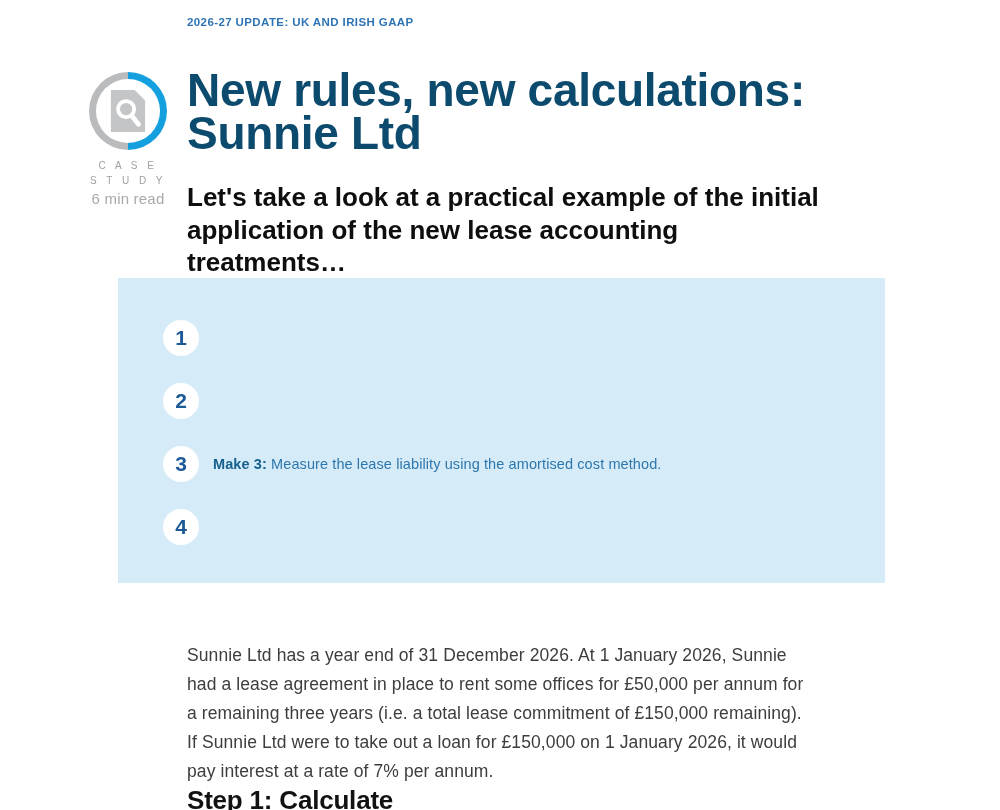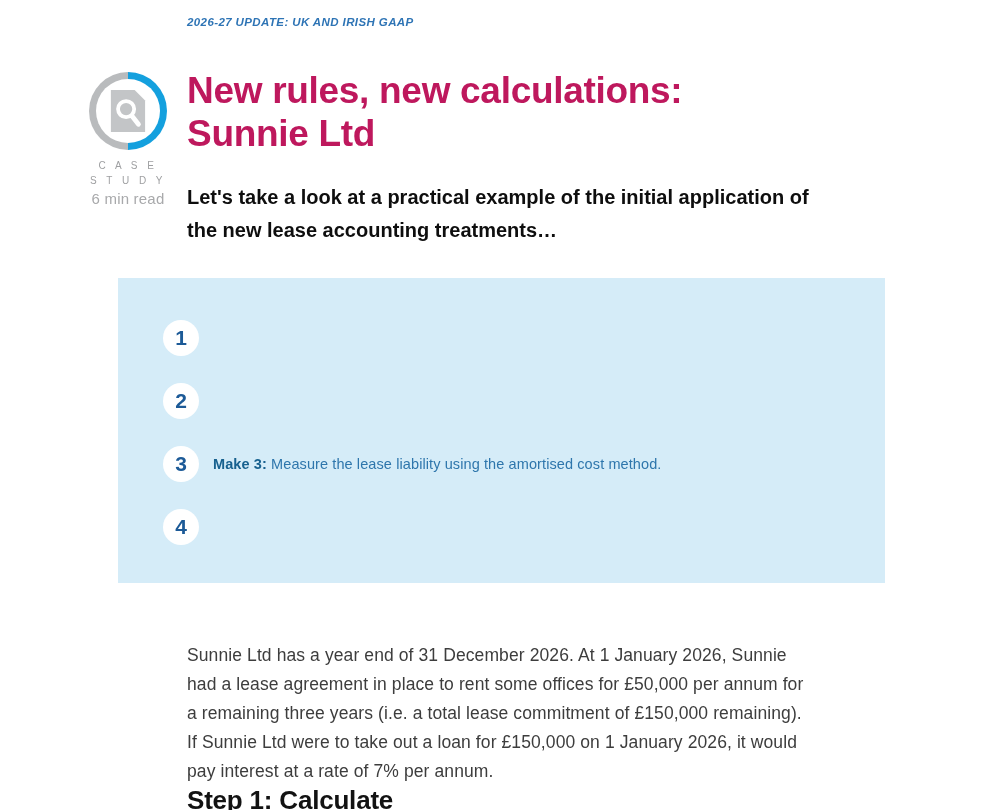--- a/index.html
+++ b/index.html
@@ -10,21 +10,20 @@
     overflow: hidden;
     position: relative;
   }
   .page { position: absolute; inset: 0; background: #ffffff; }
 
   .eyebrow {
     position: absolute; left: 187px; top: 16px;
     font-size: 11.5px; font-weight: 700;
     letter-spacing: 0.4px;
     color: #2e74b5;
-    font-style: italic;
   }
 
   
   .badge { position: absolute; left: 88px; top: 72px; width: 80px; text-align: center; }
   .ring {
     width: 78px; height: 78px; border-radius: 50%;
     background: conic-gradient(#14a0de 0% 50%, #b9bbbd 50% 100%);
     display: flex; align-items: center; justify-content: center;
     margin: 0 auto;
   }
@@ -40,29 +39,29 @@
     white-space: pre-line;
   }
   .badge-read {
     margin-top: 2px;
     font-size: 15px; color: #a8a9ab; letter-spacing: 0.2px;
   }
 
   
   .title {
     position: absolute; left: 187px; top: 69px;
-    font-size: 37px; font-weight: 700;
-    line-height: 43px; color: #be185d;
+    font-size: 46px; font-weight: 700;
+    line-height: 43px; color: #0c4a6e;
     letter-spacing: -0.3px;
     white-space: pre-line;
   }
   .subtitle {
     position: absolute; left: 187px; top: 181px;
     width: 640px;
-    font-size: 20px; font-weight: 600;
+    font-size: 26px; font-weight: 600;
     line-height: 32.5px; color: #0e0e0e;
     white-space: pre-line;
   }
 
   
   .steps-panel {
     position: absolute; left: 118px; top: 278px;
     width: 767px; height: 305px;
     background: #d5ecf8;
     padding: 42px 0 0 45px;

